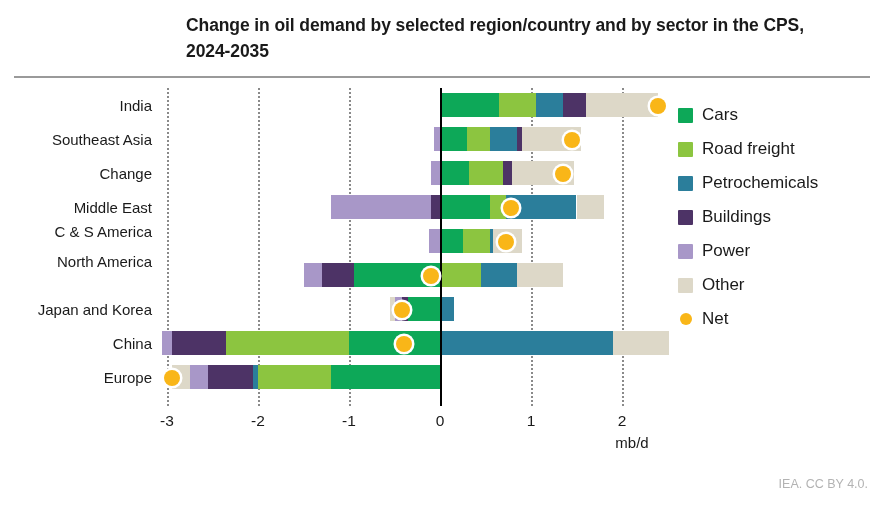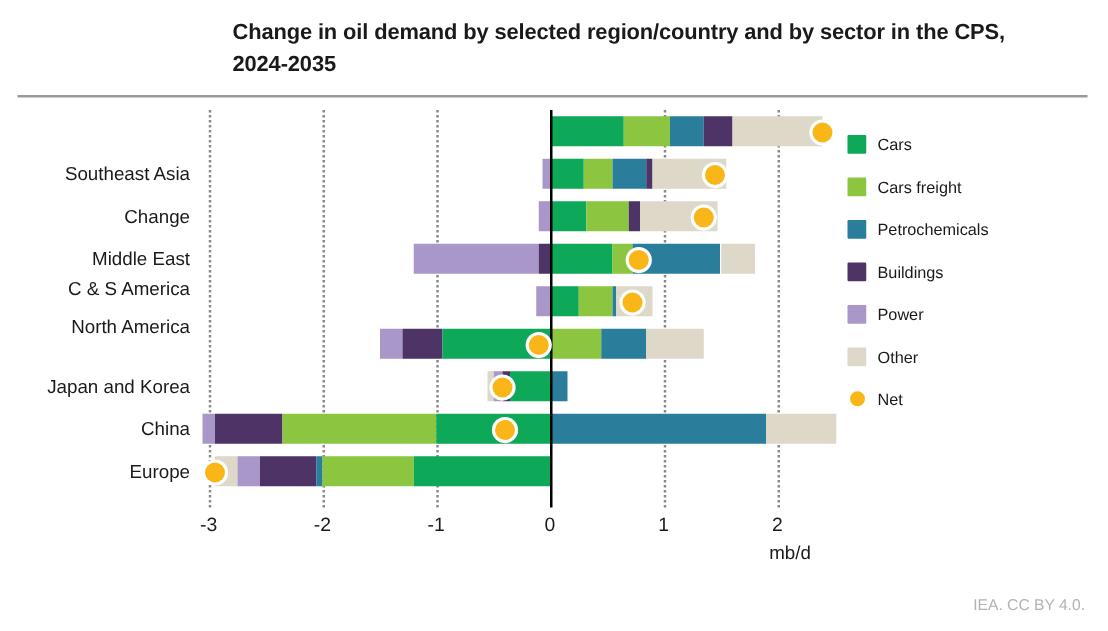--- a/index.html
+++ b/index.html
@@ -83,38 +83,39 @@
   .legend-item{
     display:flex;align-items:center;height:34px;
   }
   .swatch{
     width:15px;height:15px;flex:0 0 15px;margin-right:9px;border-radius:1px;
   }
   .swatch.dot{
     width:12px;height:12px;flex:0 0 12px;border-radius:50%;
     margin-left:1.5px;margin-right:10.5px;
   }
-  .legend-label{font-size:13px;color:#1a1a1a;white-space:nowrap;}
+  .legend-label{font-size:17px;color:#1a1a1a;white-space:nowrap;}
 
   
   .credit{
     position:absolute;right:18px;bottom:14px;
     font-size:12.5px;color:#b3b3b3;
   }
 </style>
 </head>
 <body>
 
 <div class="page">
 
   <div class="title">Change in oil demand by selected region/country and by sector in the CPS, 2024-2035</div>
 
   <div class="rule"></div>
 
   <div class="ylabels">
+      <div class="ylabel" style="top: 0px;">India</div>
       <div class="ylabel" style="top: 34px;">Southeast Asia</div>
       <div class="ylabel" style="top: 68px;">Change</div>
       <div class="ylabel" style="top: 102px;">Middle East</div>
       <div class="ylabel" style="top: 126px;">C &amp; S America</div>
       <div class="ylabel" style="top: 156px;">North America</div>
       <div class="ylabel" style="top: 204px;">Japan and Korea</div>
       <div class="ylabel" style="top: 238px;">China</div>
       <div class="ylabel" style="top: 272px;">Europe</div>
     </div>
 
@@ -218,21 +219,21 @@
     </div>
   <div class="xunit">mb/d</div>
 
   <div class="legend">
       <div class="legend-item">
         <span class="swatch" style="background: rgb(13, 168, 88);"></span>
         <span class="legend-label">Cars</span>
       </div>
       <div class="legend-item">
         <span class="swatch" style="background: rgb(140, 197, 64);"></span>
-        <span class="legend-label">Cars freight</span>
+        <span class="legend-label">Road freight</span>
       </div>
       <div class="legend-item">
         <span class="swatch" style="background: rgb(43, 126, 155);"></span>
         <span class="legend-label">Petrochemicals</span>
       </div>
       <div class="legend-item">
         <span class="swatch" style="background: rgb(77, 51, 102);"></span>
         <span class="legend-label">Buildings</span>
       </div>
       <div class="legend-item">

